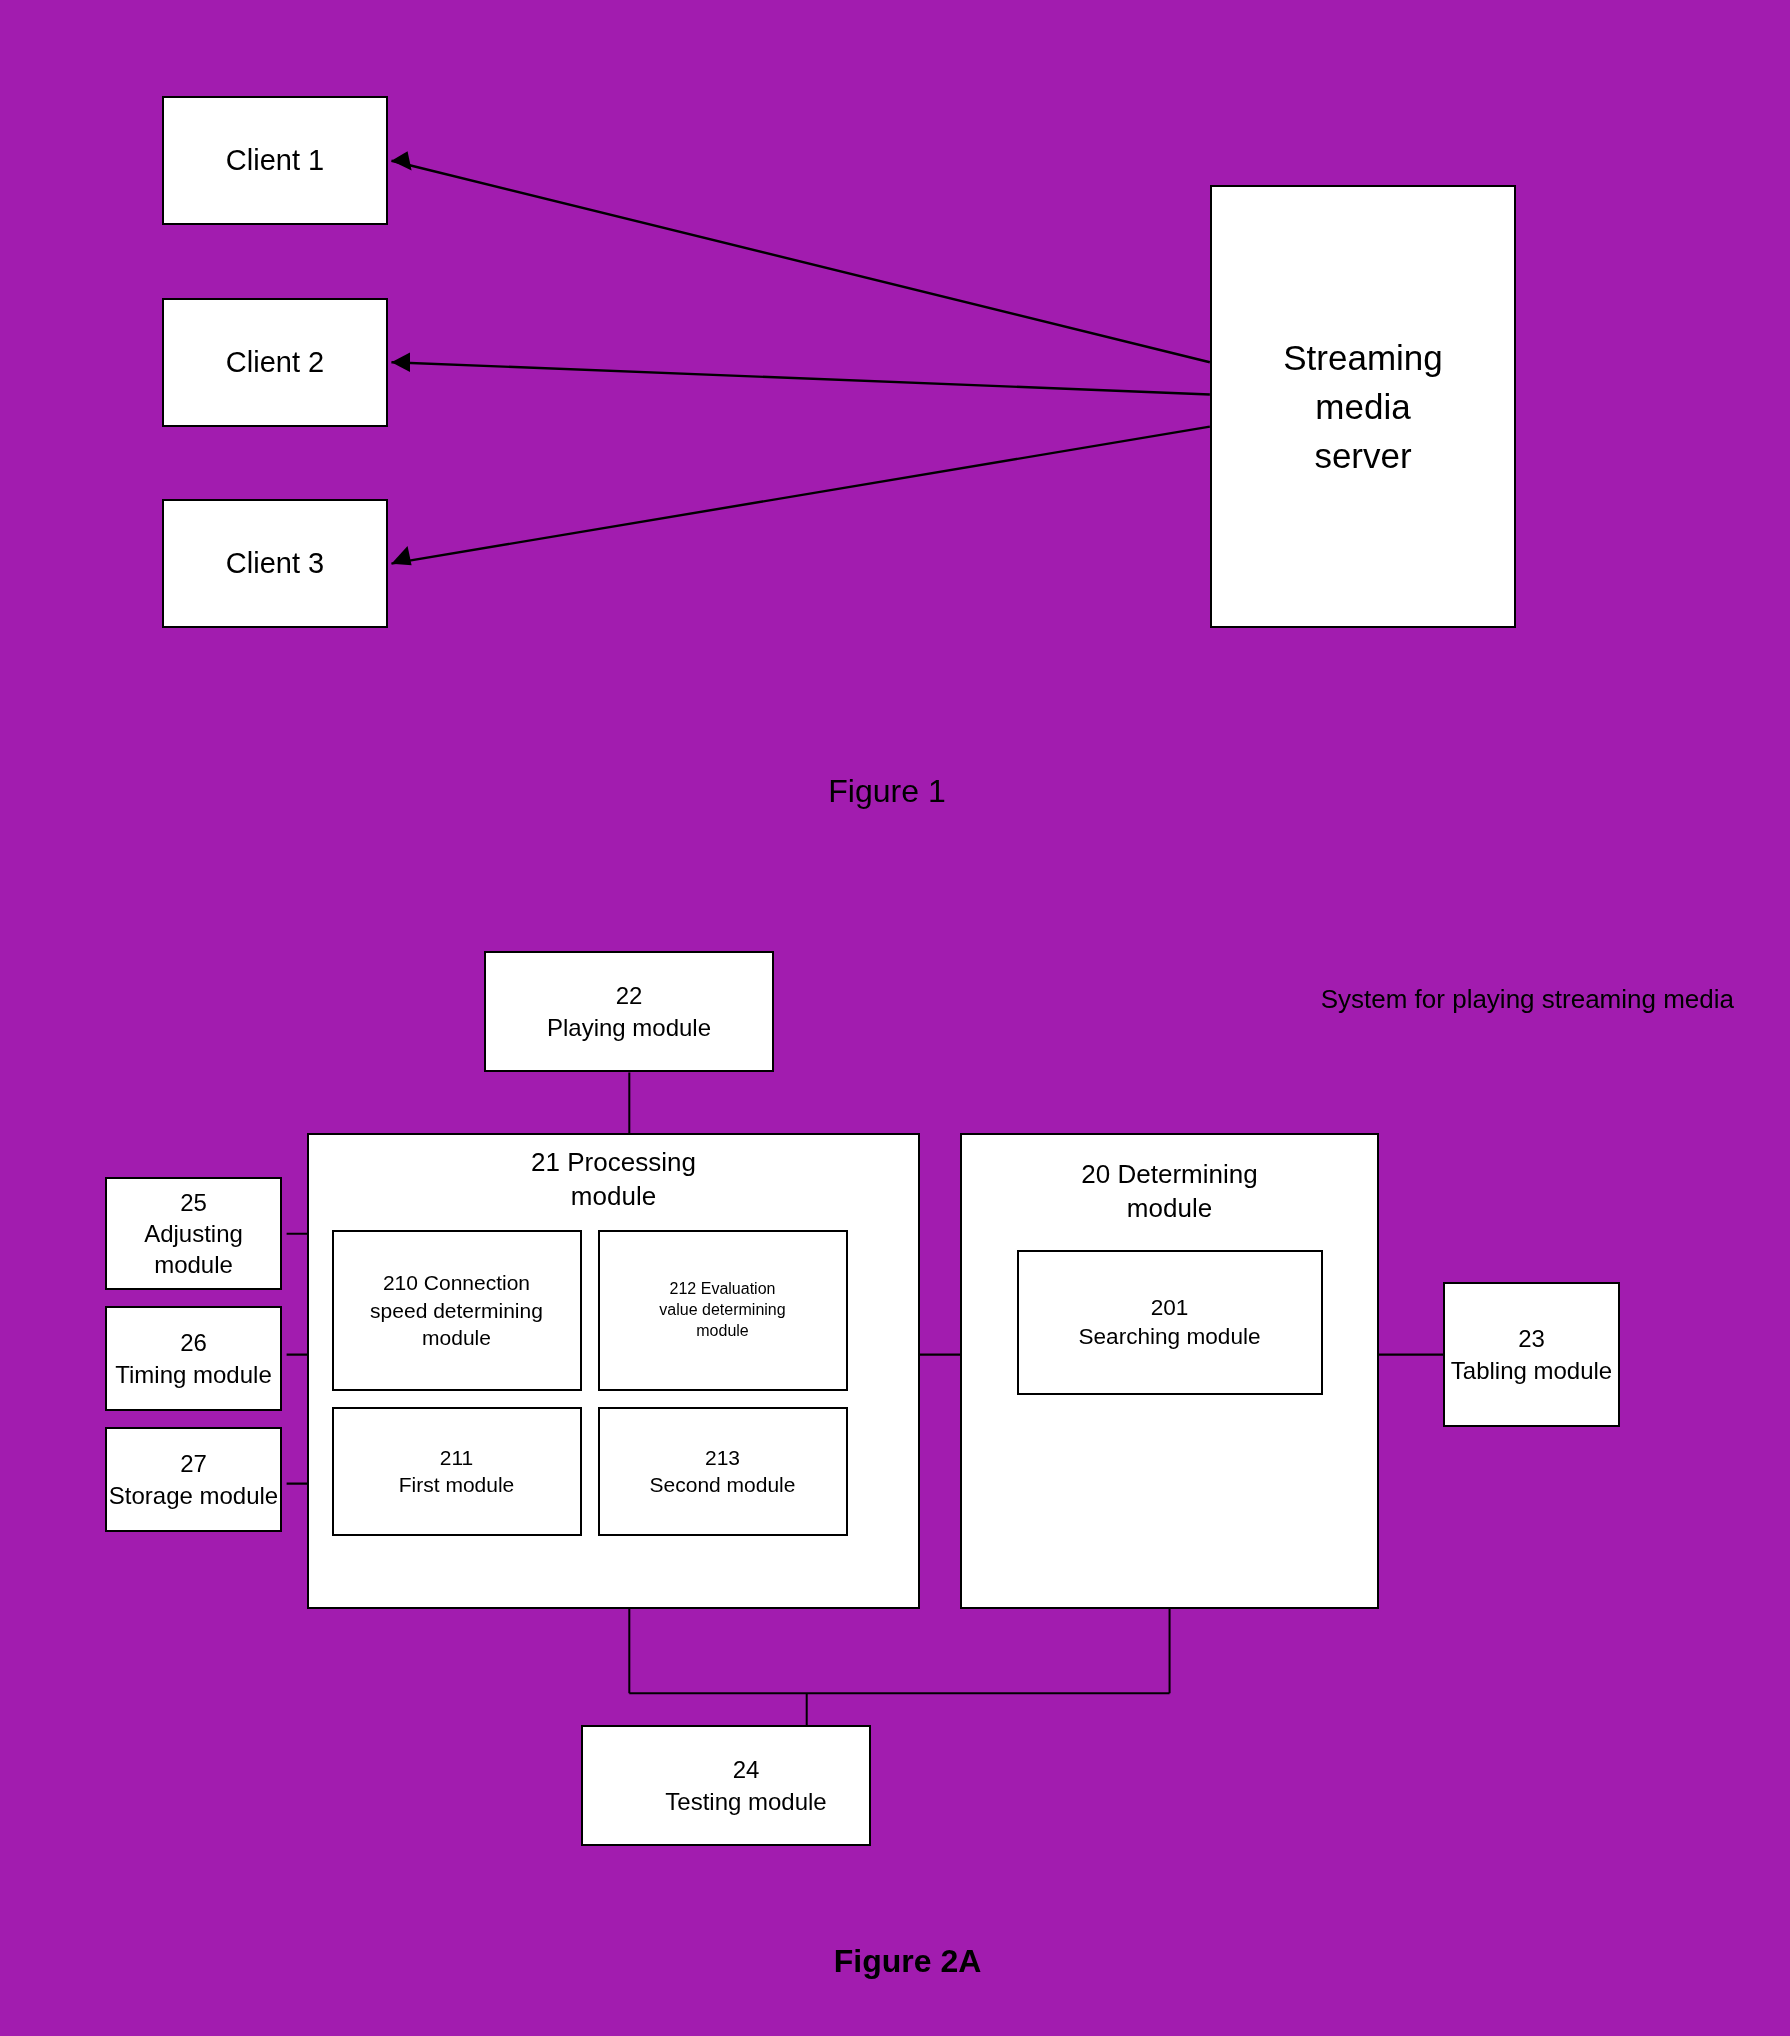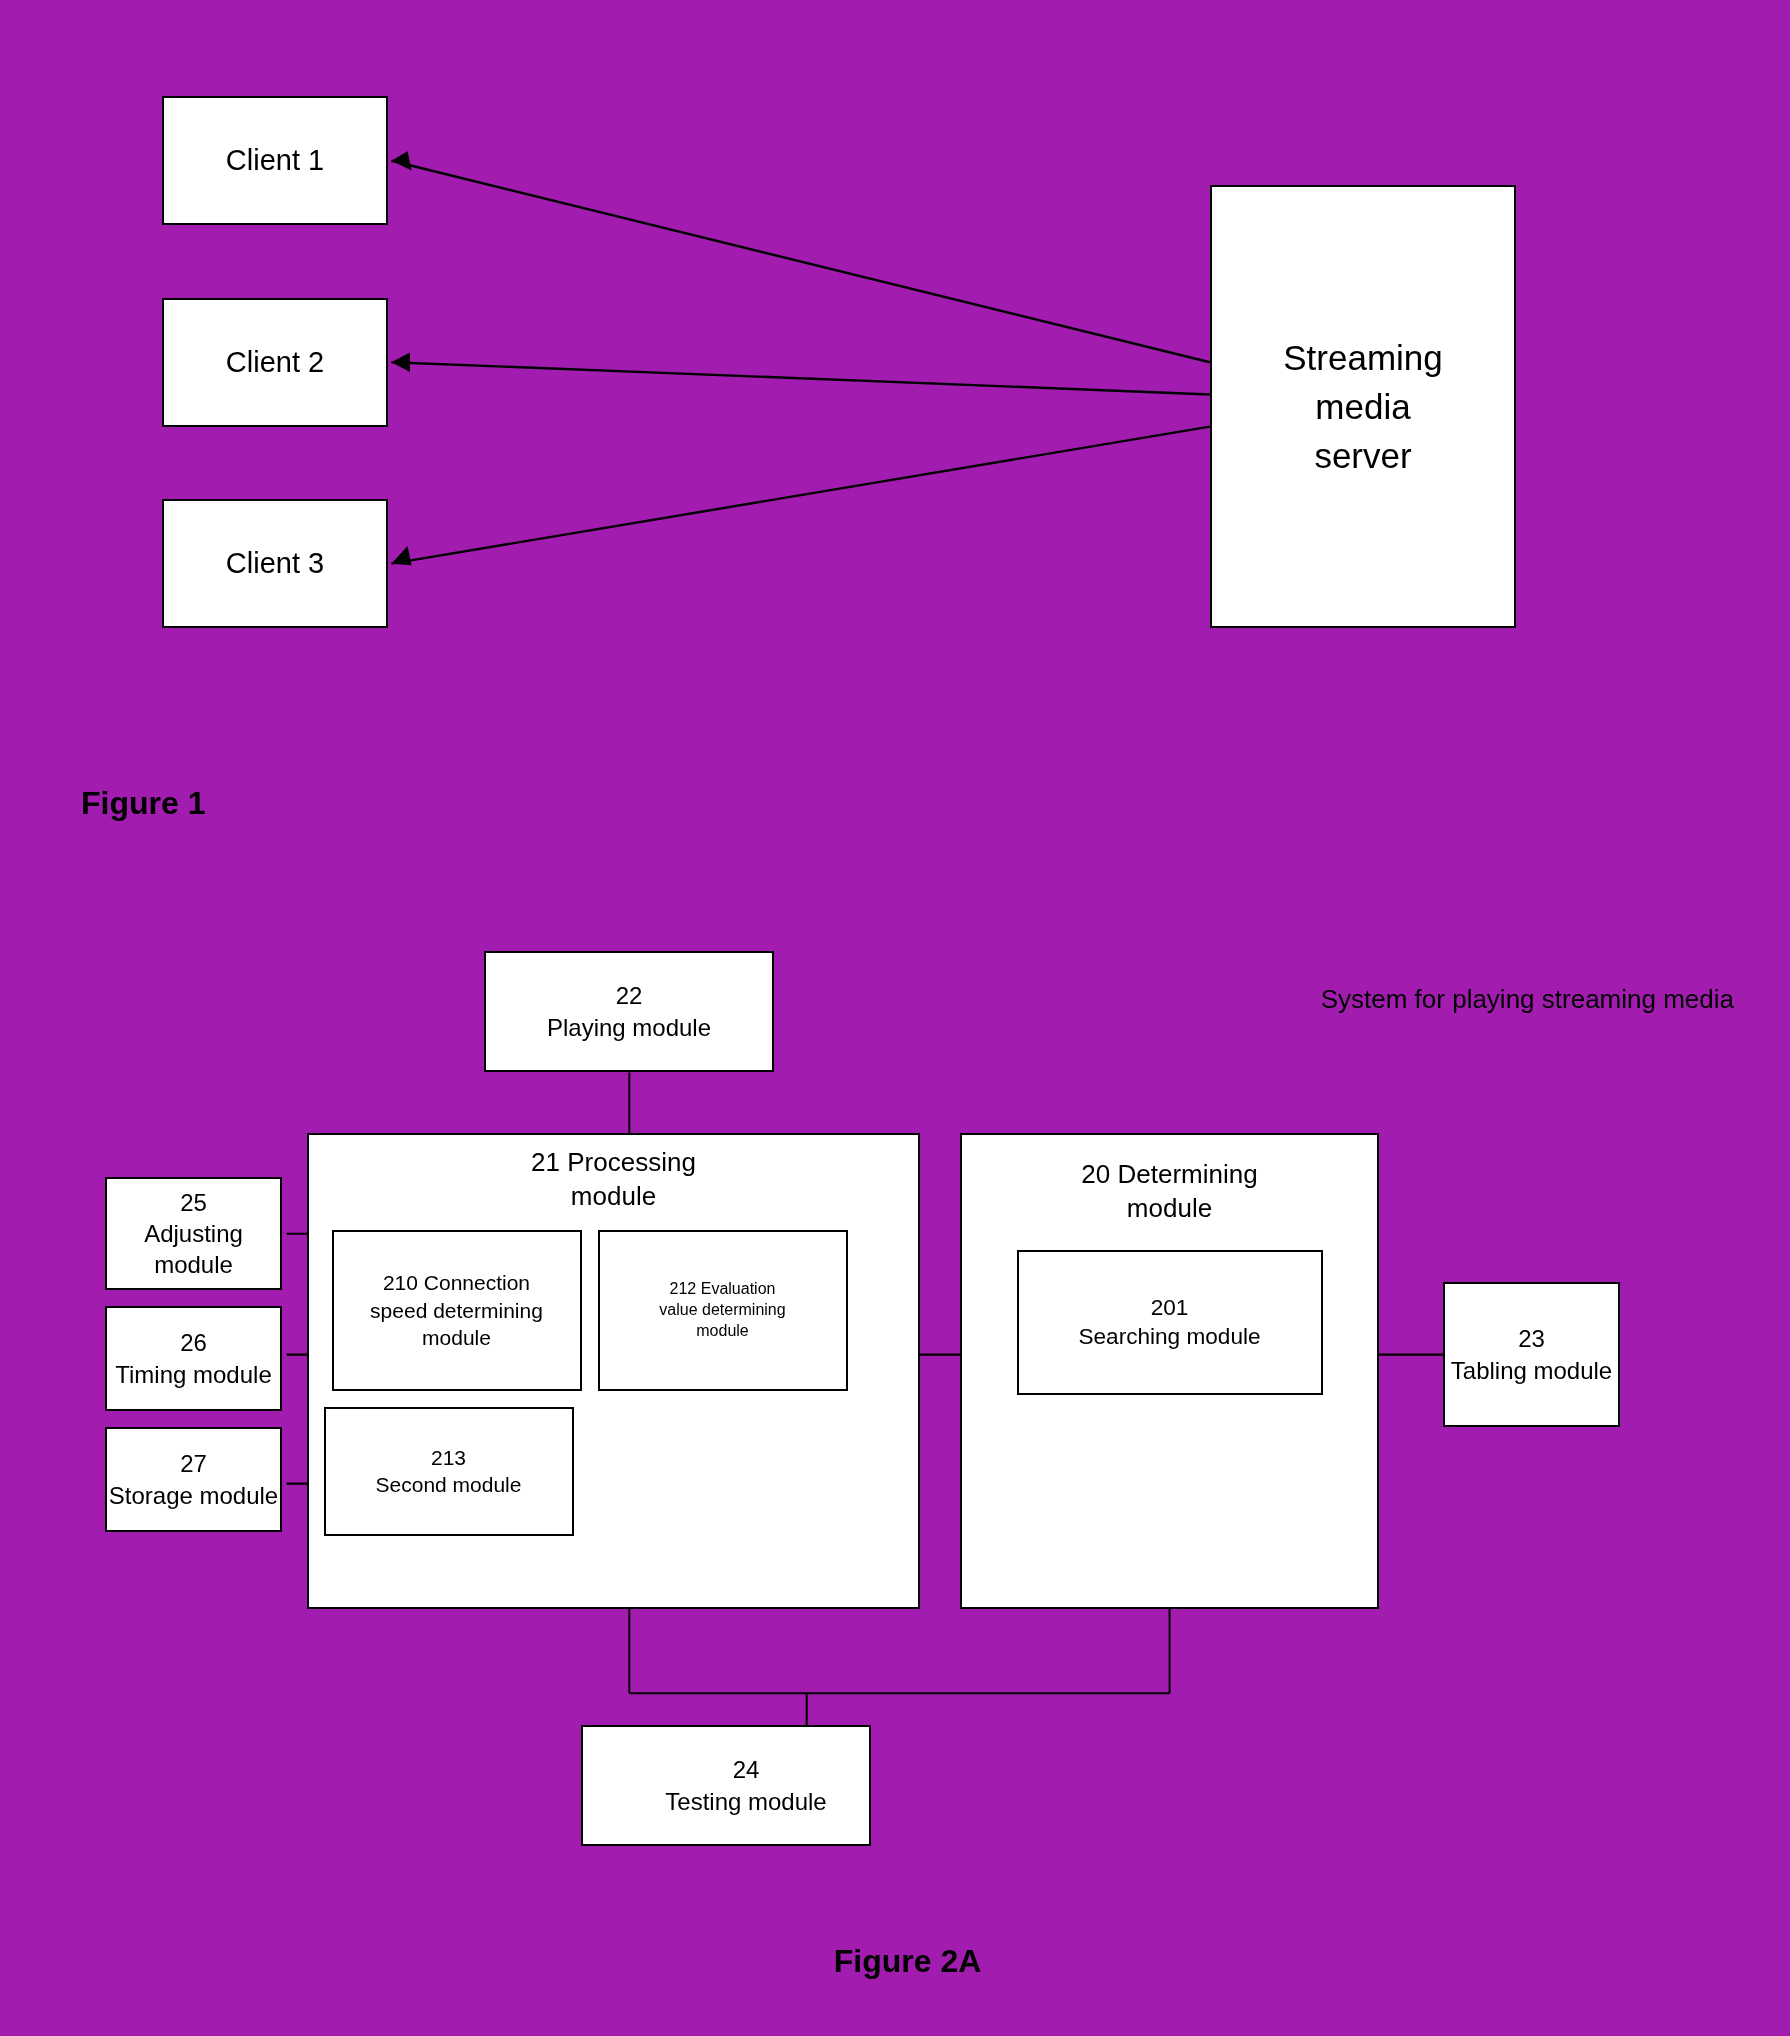--- a/index.html
+++ b/index.html
@@ -61,23 +61,24 @@
 
     
     .server-box {
       left: 1129px; top: 137px;
       width: 306px; height: 443px;
       font-size: 35px;
       line-height: 1.4;
     }
 
     .fig1-caption {
+      text-align: center;
       font-size: 32px;
-      font-weight: bold;
-      margin-top: 28px;
+      font-weight: normal;
+      margin-top: 16px;
     }
 
     
     .fig1-svg {
       position: absolute;
       top: 0; left: 0;
       width: 100%;
       height: 100%;
       pointer-events: none;
     }
@@ -241,20 +242,24 @@
             </div>
 
             <div class="module-box" style="position:relative; left:auto; top:auto; width:250px; height:161px; font-size:16px; white-space:pre-line;">
               <span style="white-space:pre-line;">212 Evaluation
 value determining
 module</span>
             </div>
           </div>
           <div style="display:flex; gap:16px; width:100%; margin-top:16px;">
 
+            <div class="module-box" style="position:relative; left:auto; top:auto; width:250px; height:129px; font-size:21px; white-space:pre-line; margin-left:8px;">
+              <span style="white-space:pre-line;">211
+First module</span>
+            </div>
 
             <div class="module-box" style="position:relative; left:auto; top:auto; width:250px; height:129px; font-size:21px; white-space:pre-line;">
               <span style="white-space:pre-line;">213
 Second module</span>
             </div>
           </div>
         </div>
       </div>
 
       <div class="module-box large" style="left:879px; top:246px; width:419px; height:476px; font-size:26px; align-items:flex-start; padding: 11.3px 14.5px; justify-content:flex-start;">

